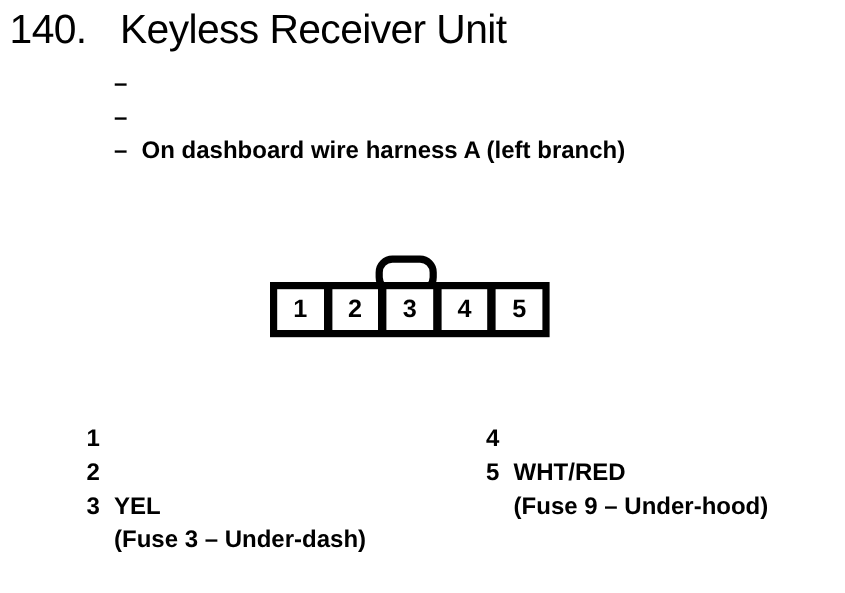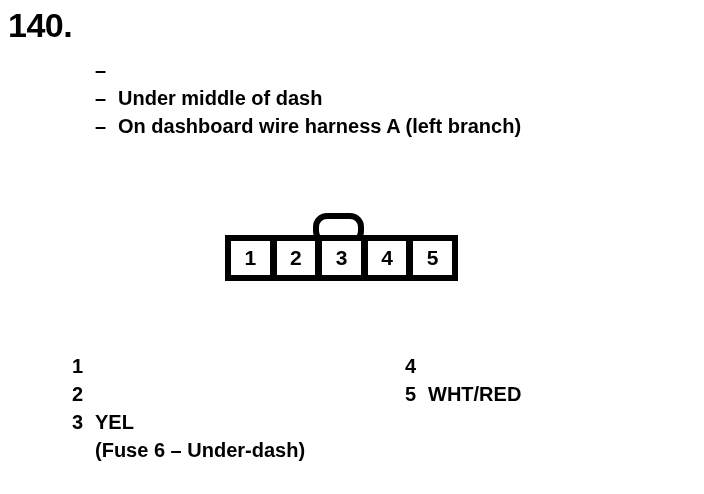--- a/index.html
+++ b/index.html
@@ -13,21 +13,21 @@
     font-family: "Liberation Sans", sans-serif;
     overflow: hidden;
   }
 
   
   .header {
     position: absolute;
     left: 8px;
     top: 6px;
     display: flex;
-    font-weight: bold;
+    font-weight: normal;
     font-size: 34px;
     letter-spacing: -0.5px;
     white-space: nowrap;
   }
   .header .num { width: 92px; }
 
   
   .details {
     position: absolute;
     left: 95px;
@@ -86,29 +86,29 @@
   .pin-row .pin-num { width: 23px; }
   .pin-note { margin-left: 23px; }
 </style>
 </head>
 <body>
 
 <div class="page">
 
   <div class="header">
     <span class="num">140.</span>
+    <span class="title">Keyless Receiver Unit</span>
   </div>
 
   <div class="details">
     <div class="detail-line">
       <span class="dash">–</span>
     </div>
     <div class="detail-line">
       <span class="dash">–</span>
-      <span>Under middle of dash</span>
     </div>
     <div class="detail-line">
       <span class="dash">–</span>
       <span>On dashboard wire harness A (left branch)</span>
     </div>
   </div>
 
   <div class="connector-tab"></div>
   <div class="connector-body">
     <div class="pin-cell">1</div>
@@ -122,27 +122,28 @@
     <div class="pin-row">
       <span class="pin-num">1</span>
     </div>
     <div class="pin-row">
       <span class="pin-num">2</span>
     </div>
     <div class="pin-row">
       <span class="pin-num">3</span>
       <span class="pin-label">YEL</span>
     </div>
-    <div class="pin-note">(Fuse 6 – Under-dash)</div>
+    <div class="pin-note">(Fuse 3 – Under-dash)</div>
   </div>
 
   <div class="pin-col right">
     <div class="pin-row">
       <span class="pin-num">4</span>
       <span class="pin-label"></span>
     </div>
     <div class="pin-row">
       <span class="pin-num">5</span>
       <span class="pin-label">WHT/RED</span>
     </div>
+    <div class="pin-note">(Fuse 9 – Under-hood)</div>
   </div>
 
 </div>
 
 </body></html>

